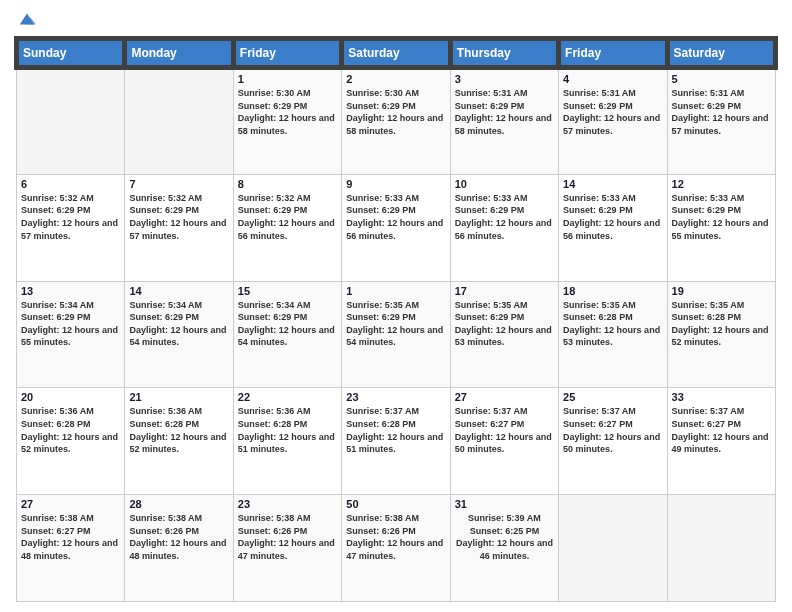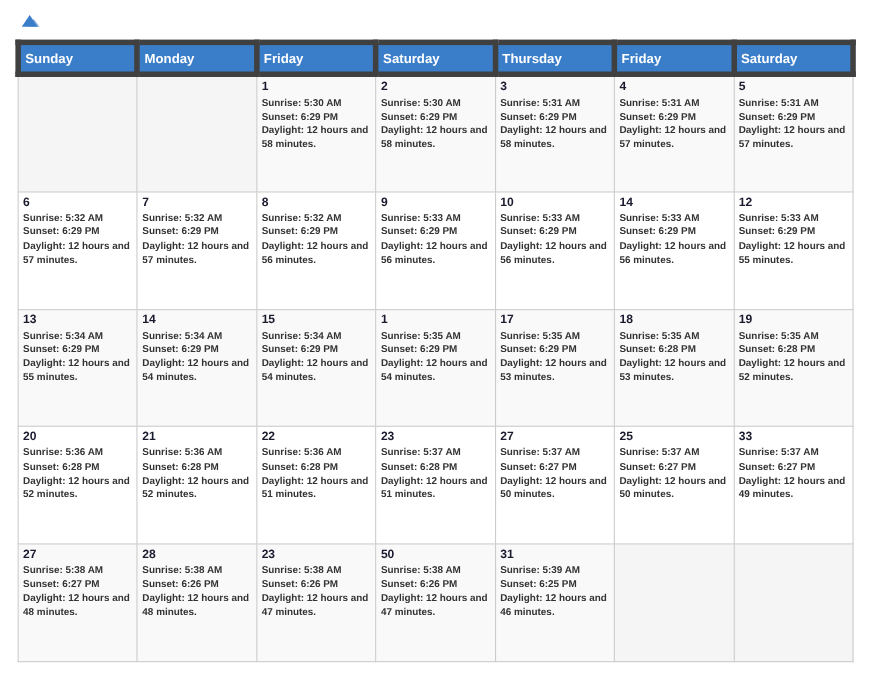--- a/index.html
+++ b/index.html
@@ -328,21 +328,21 @@
 Daylight: 12 hours and 47 minutes.</div>
           </td>
           <td>
             <span class="day-num">50</span>
             <div class="day-info" style="white-space: pre-line;">Sunrise: 5:38 AM
 Sunset: 6:26 PM
 Daylight: 12 hours and 47 minutes.</div>
           </td>
           <td>
             <span class="day-num">31</span>
-            <div class="day-info" style="white-space: pre-line;">Sunrise: 5:39 AM
+            <div class="day-info" style="white-space: pre-line; text-align: center;">Sunrise: 5:39 AM
 Sunset: 6:25 PM
 Daylight: 12 hours and 46 minutes.</div>
           </td>
           <td class="empty-cell"></td>
           <td class="empty-cell"></td>
         </tr>
       </tbody>
   </table>
 </div>
 

